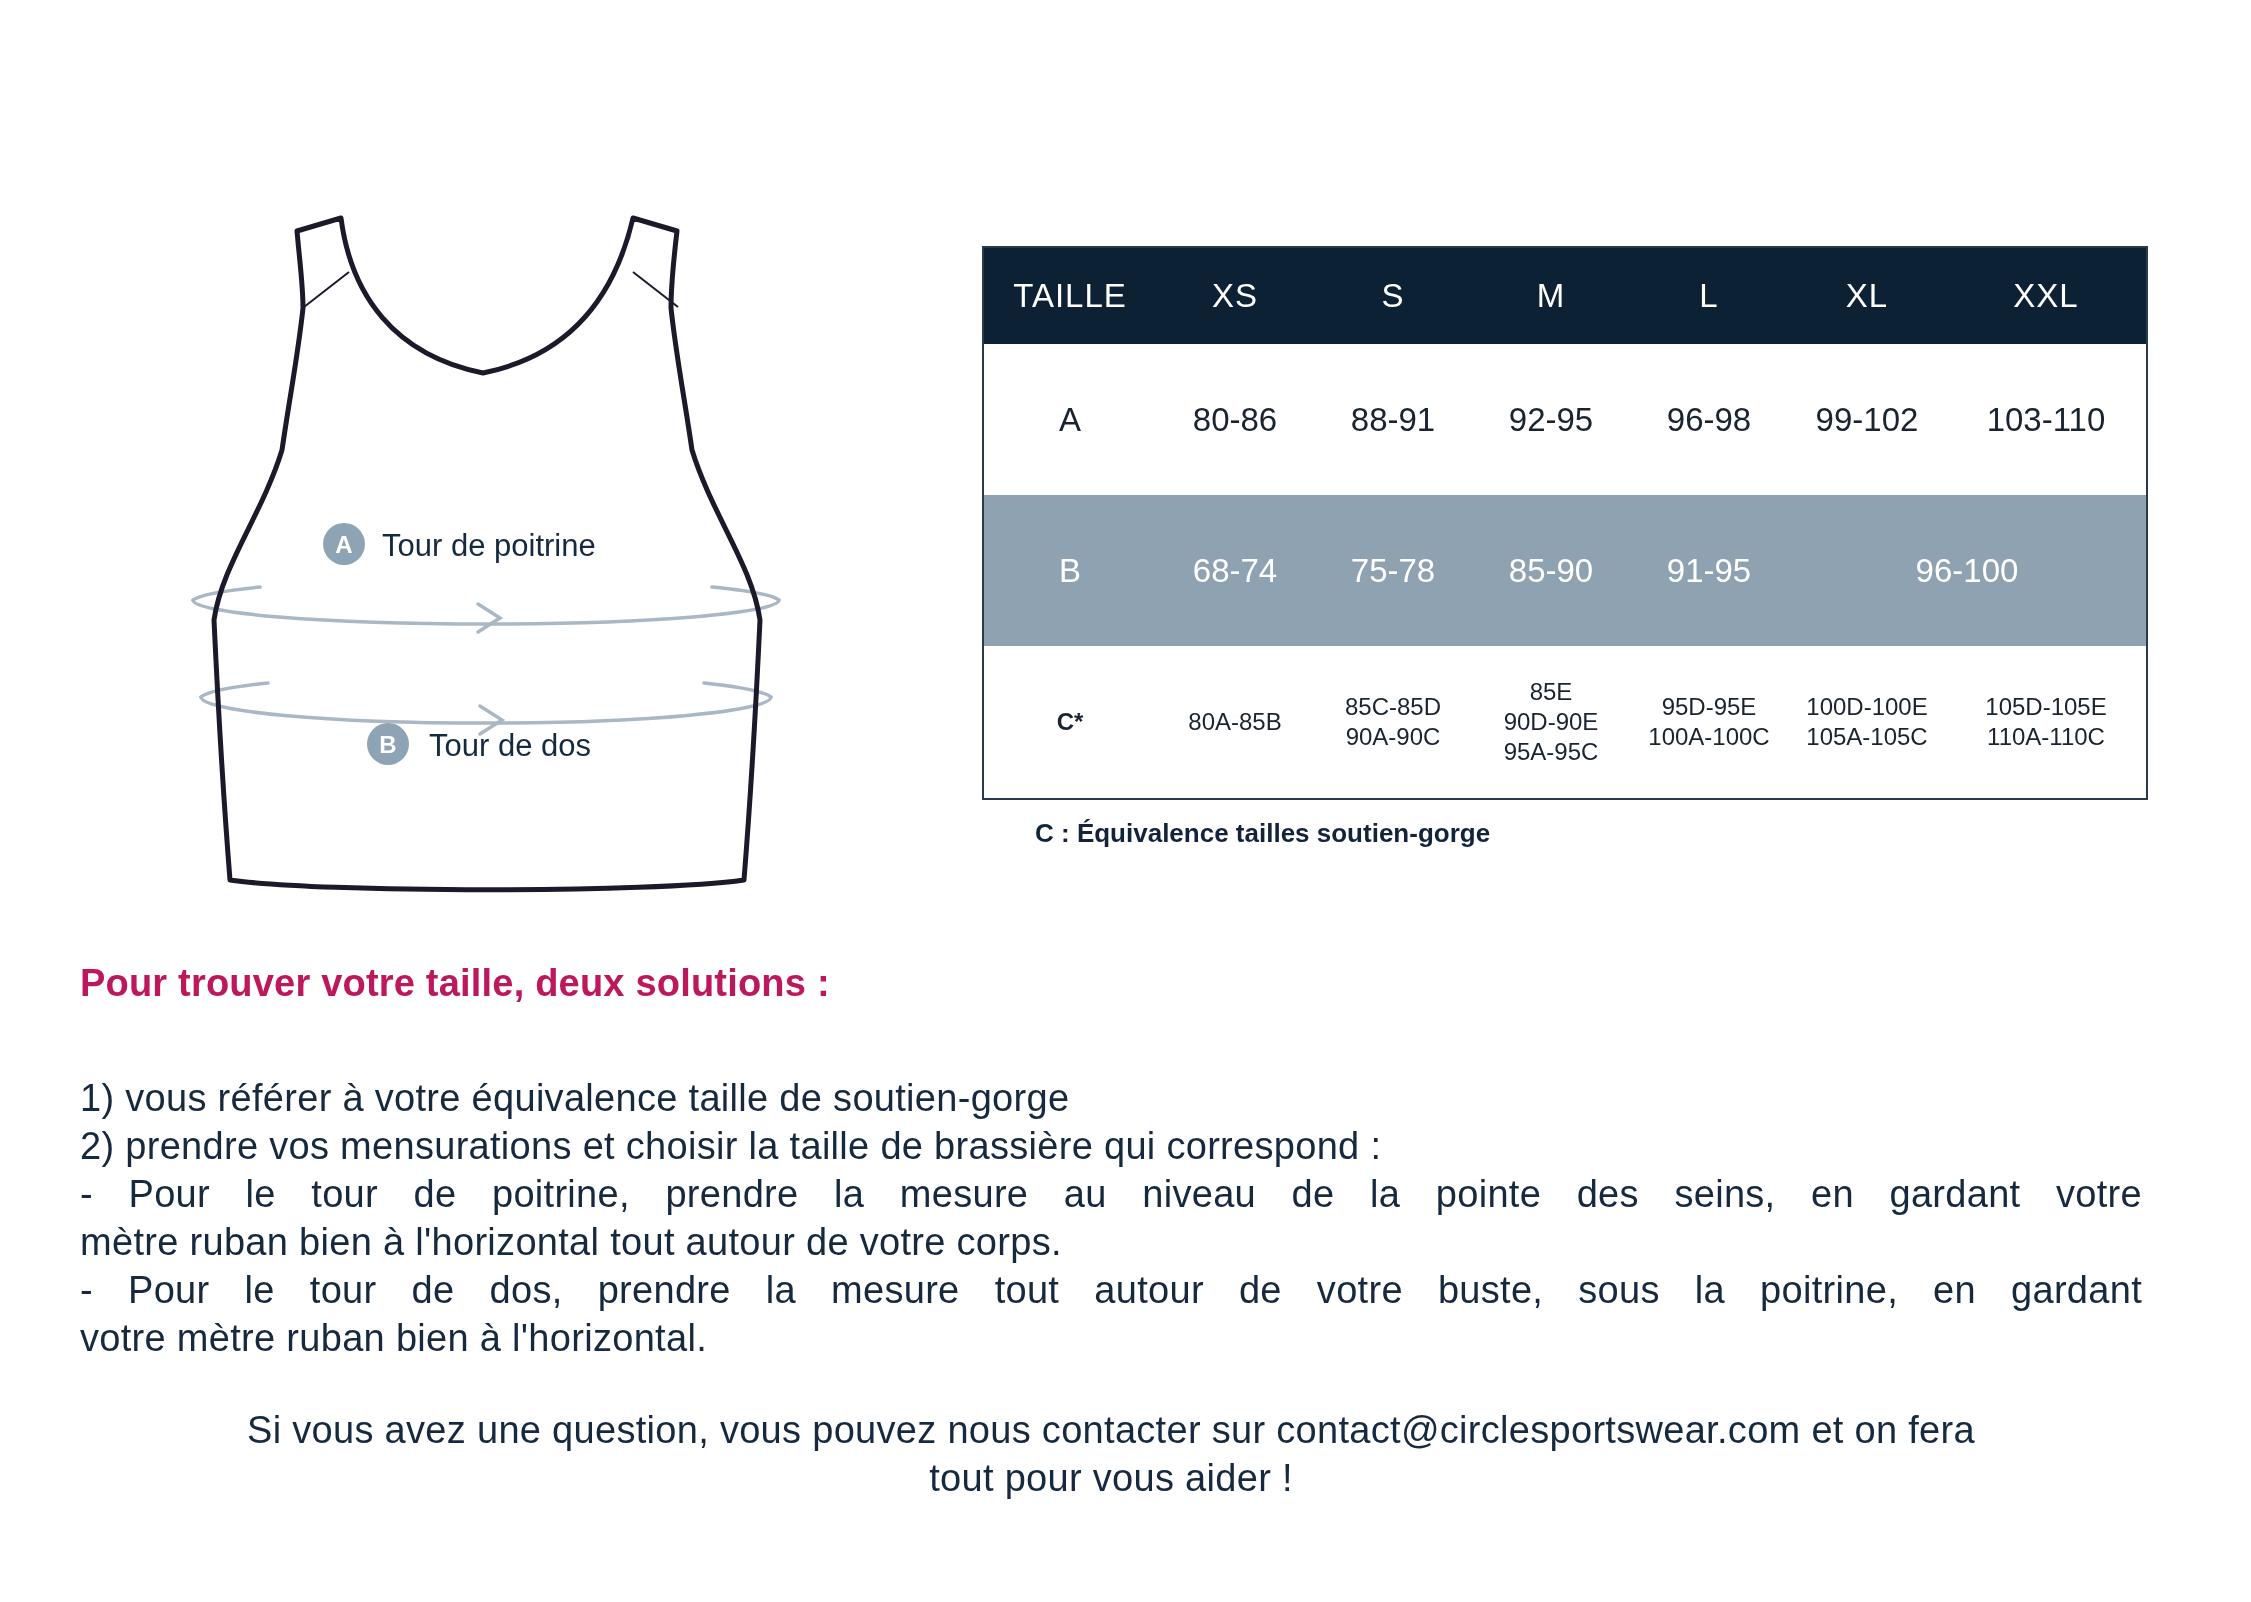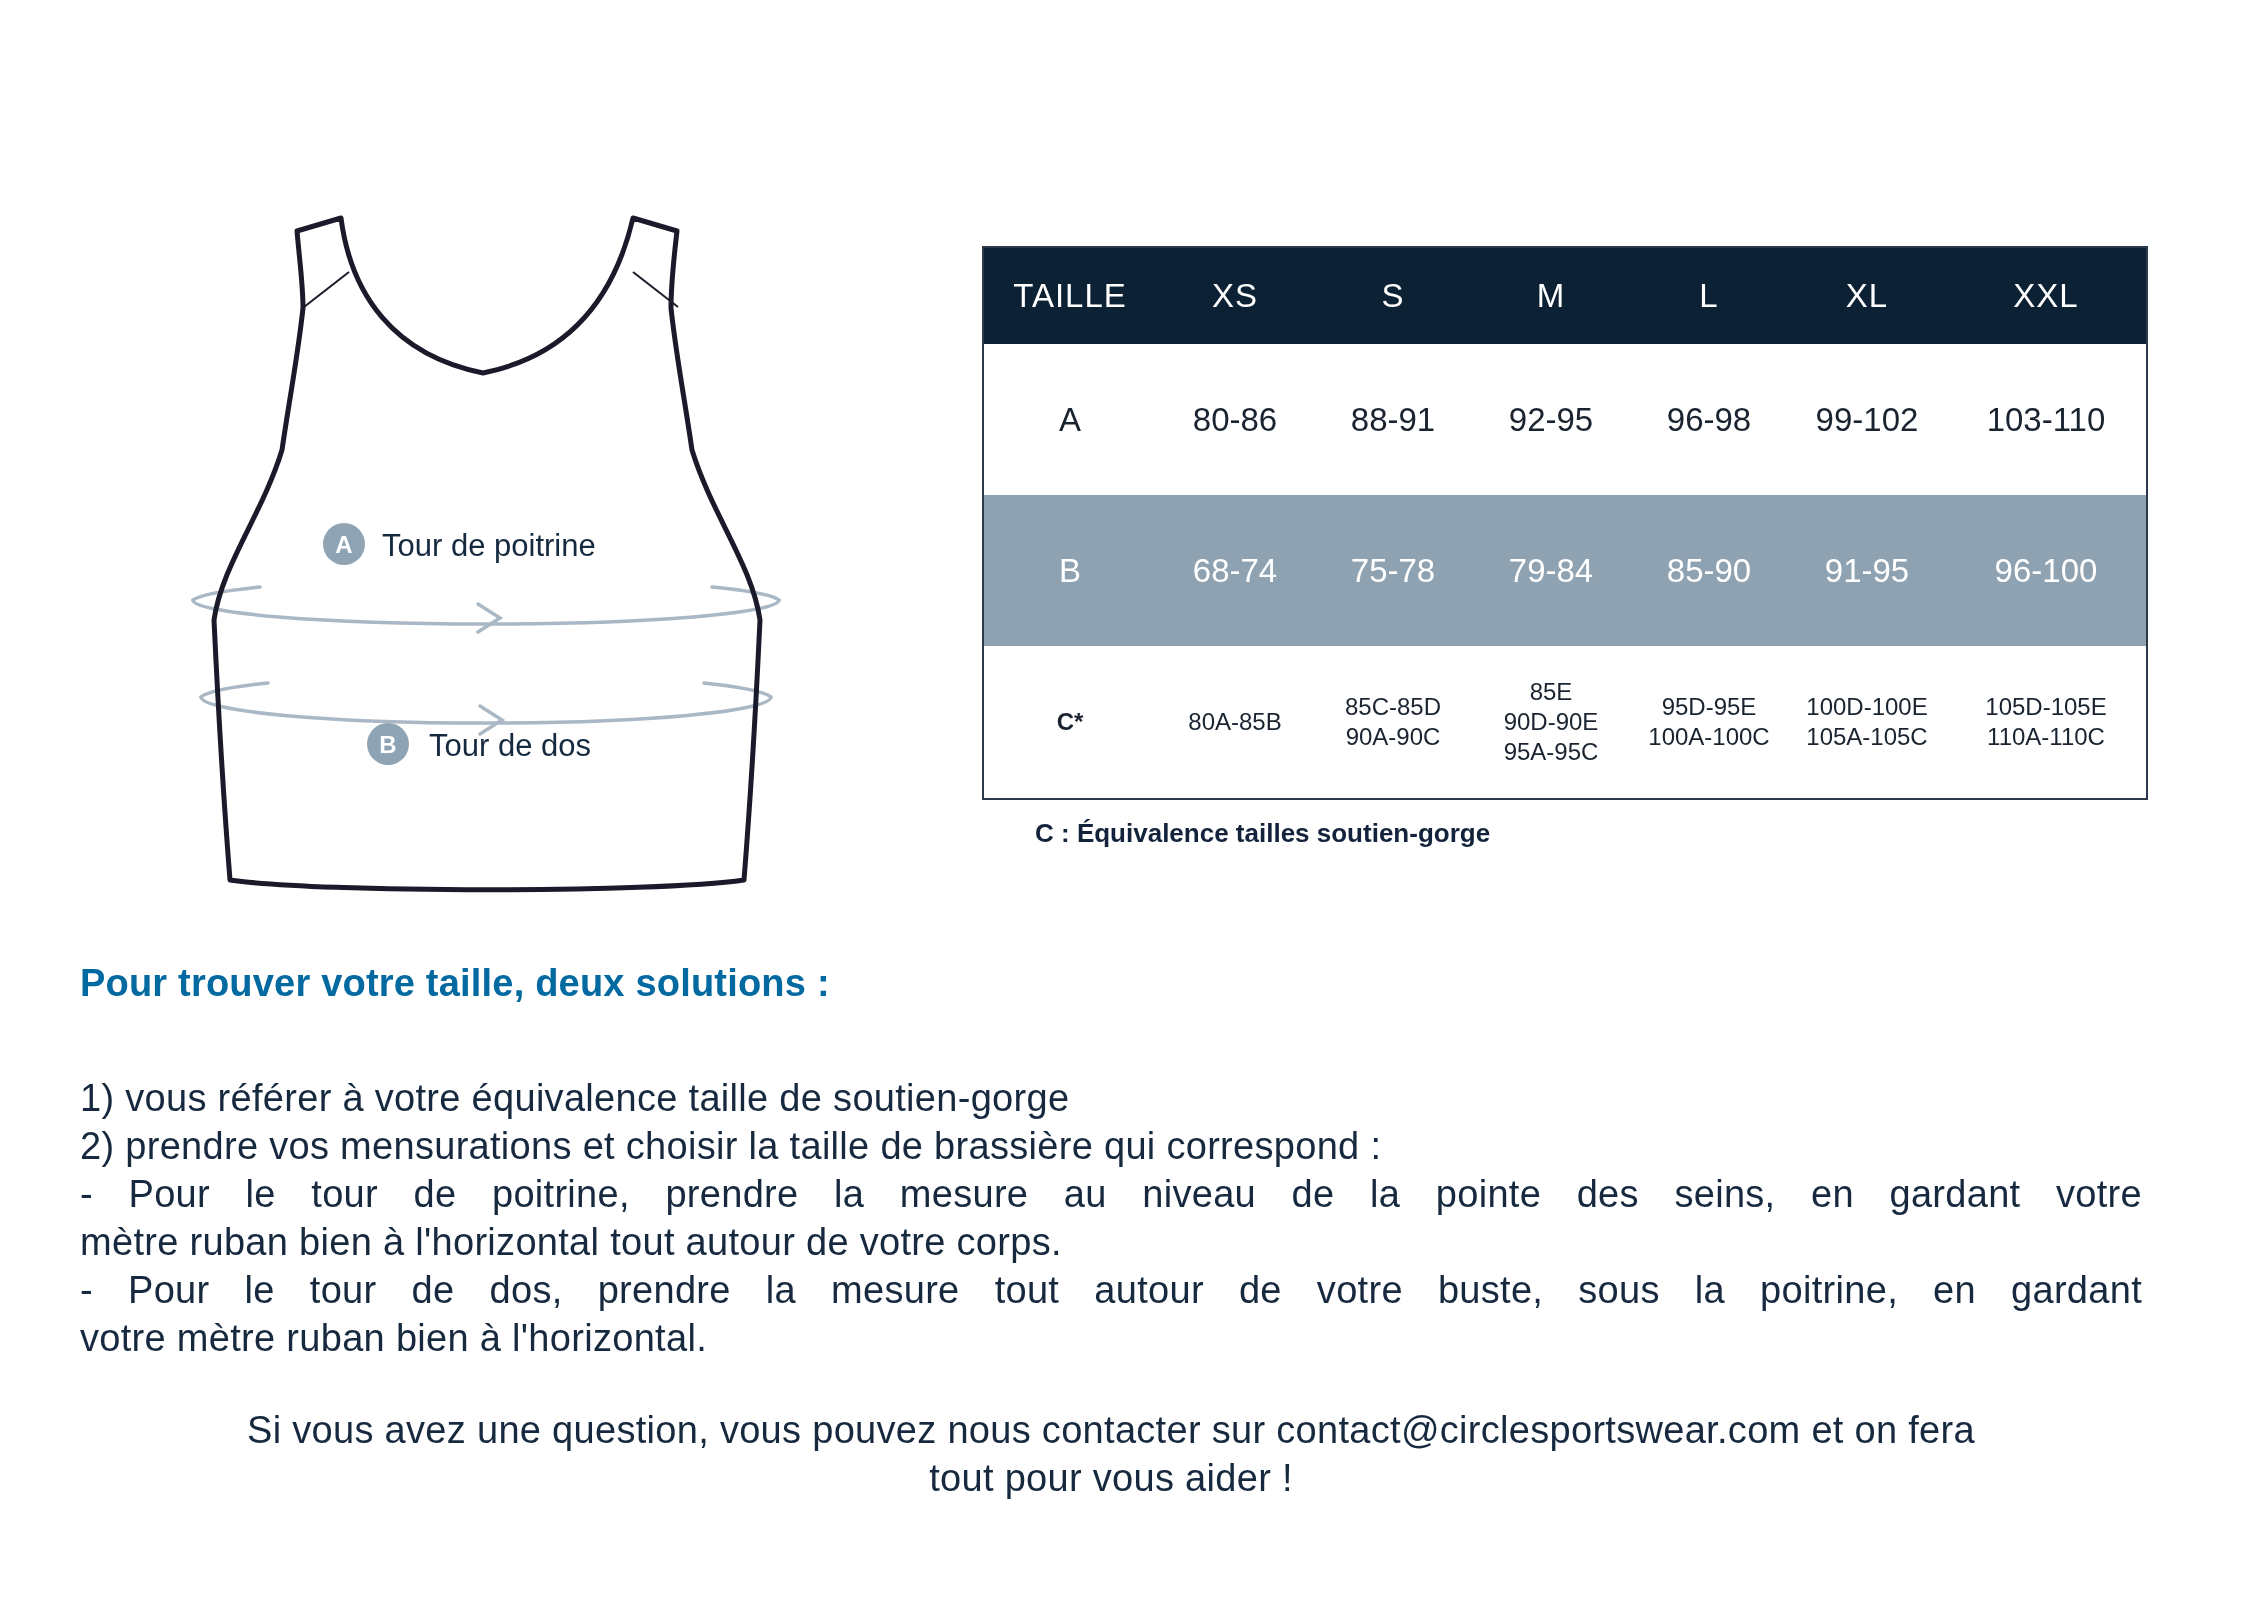--- a/index.html
+++ b/index.html
@@ -27,21 +27,21 @@
   .row-label{font-weight:500;}
   .st-c .row-label{font-size:31px;font-weight:600;}
   .st-c .st-cell{font-size:24px;line-height:30px;}
   .c-line{display:block;}
 
   .table-caption{position:absolute;left:1035px;top:818px;font-size:26px;font-weight:700;
     color:#13233B;}
 
   
   .instructions-heading{position:absolute;left:80px;top:962px;width:2062px;
-    font-size:38px;font-weight:800;color:#0369a1;letter-spacing:0.2px;}
+    font-size:38px;font-weight:800;color:#be185d;letter-spacing:0.2px;}
   .instructions{position:absolute;left:80px;top:1074px;width:2062px;
     font-size:38px;font-weight:400;color:#16293E;letter-spacing:0.3px;}
   .instr-line{display:block;height:48px;line-height:48px;white-space:nowrap;}
   .instr-line.stretch{white-space:normal;text-align:justify;text-align-last:justify;}
   .contact{position:absolute;left:80px;top:1406px;width:2062px;
     font-size:38px;font-weight:400;color:#16293E;letter-spacing:0.3px;text-align:center;}
 </style>
 </head>
 <body>
 
@@ -108,21 +108,20 @@
       <div class="st-cell w-size">92-95</div>
       <div class="st-cell w-size">96-98</div>
       <div class="st-cell w-size">99-102</div>
       <div class="st-cell w-last">103-110</div>
     </div>
 
     <div class="st-row st-b">
       <div class="st-cell w-label row-label">B</div>
       <div class="st-cell w-size">68-74</div>
       <div class="st-cell w-size">75-78</div>
-      <div class="st-cell w-size">79-84</div>
       <div class="st-cell w-size">85-90</div>
       <div class="st-cell w-size">91-95</div>
       <div class="st-cell w-last">96-100</div>
     </div>
 
     <div class="st-row st-c">
       <div class="st-cell w-label row-label">C*</div>
       <div class="st-cell w-size">
         <span class="c-line">80A-85B</span>
       </div>

